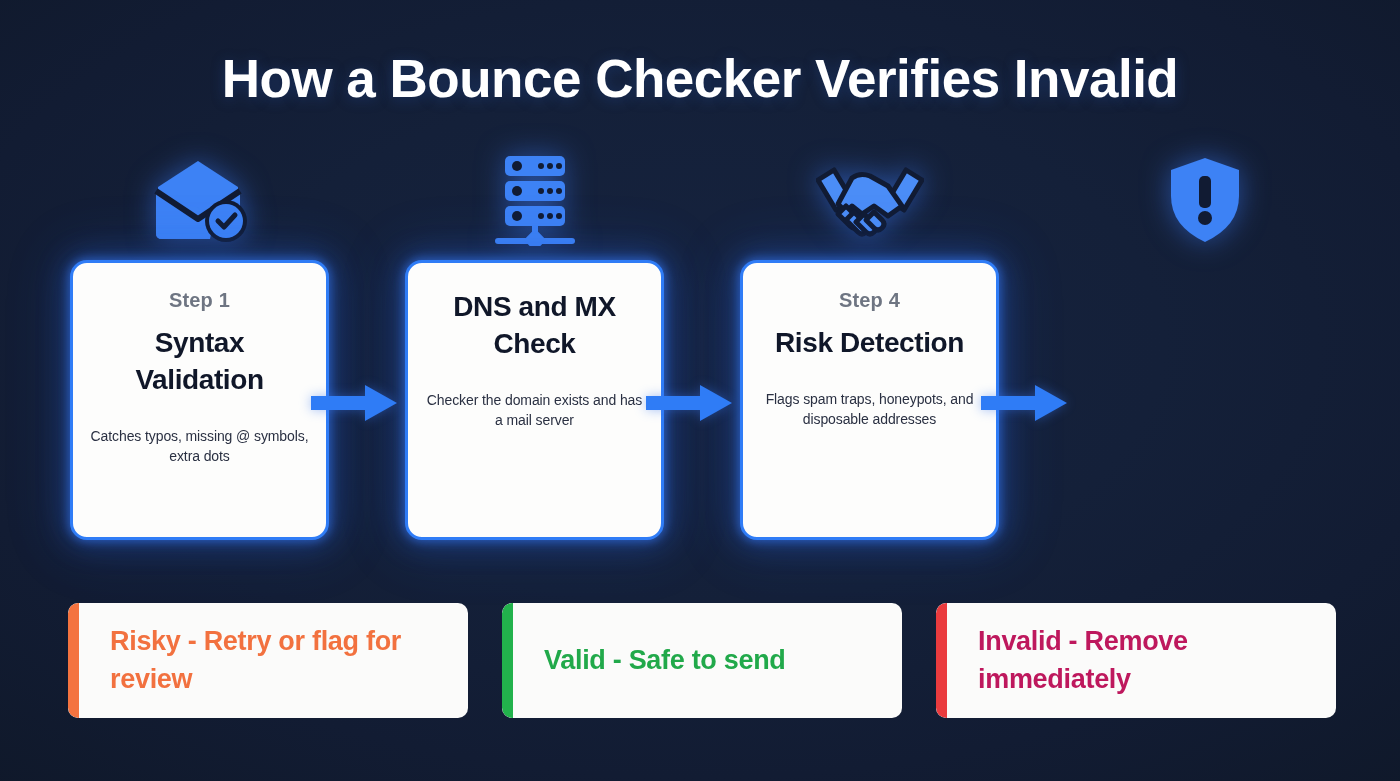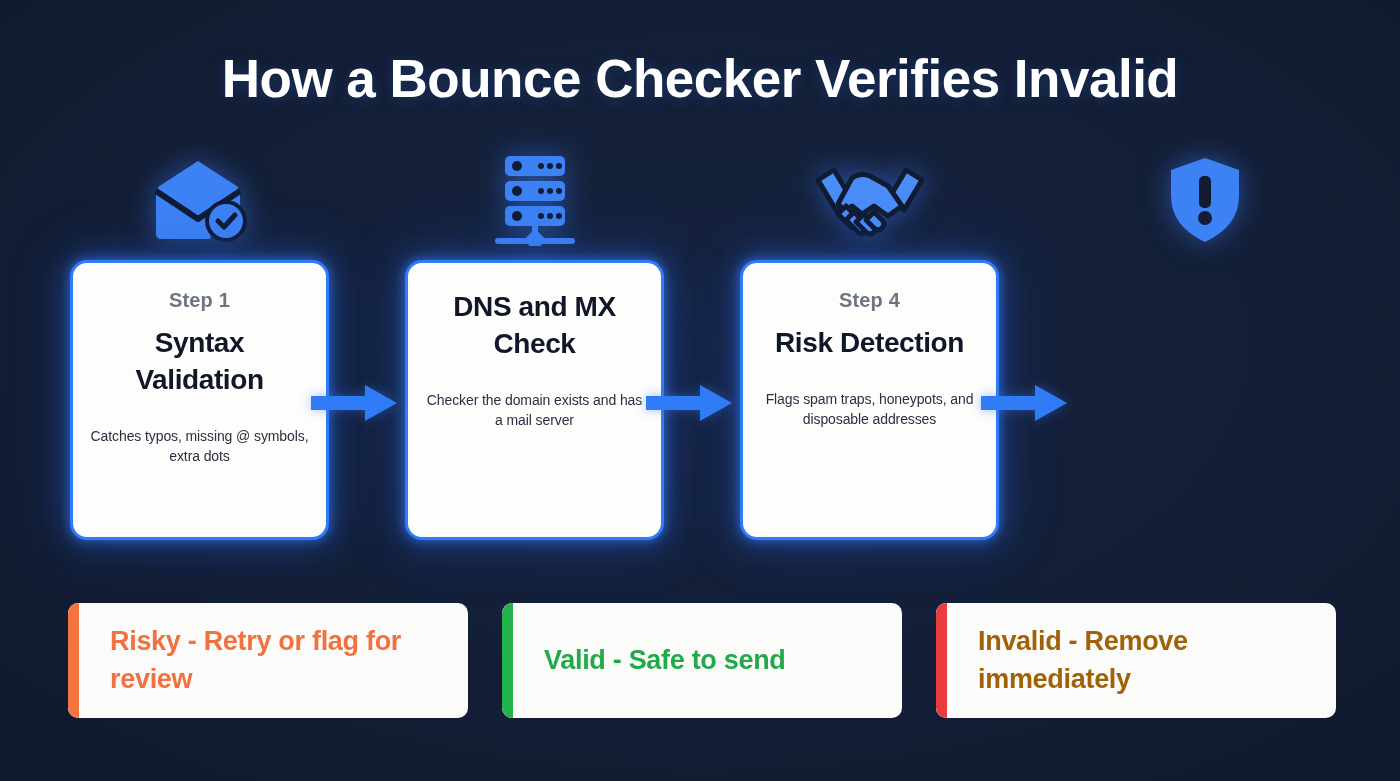--- a/index.html
+++ b/index.html
@@ -272,18 +272,18 @@
       <div class="rtext" style="color:#f2713f">Risky - Retry or flag for review</div>
     </div>
 
     <div class="result">
       <div class="accent" style="background:#22b24c"></div>
       <div class="rtext" style="color:#21a94a">Valid - Safe to send</div>
     </div>
 
     <div class="result">
       <div class="accent" style="background:#ea3b3e"></div>
-      <div class="rtext" style="color:#a16207">Invalid - Remove immediately</div>
+      <div class="rtext" style="color:#be185d">Invalid - Remove immediately</div>
     </div>
 
   </div>
 
 </div>
 
 </body></html>

